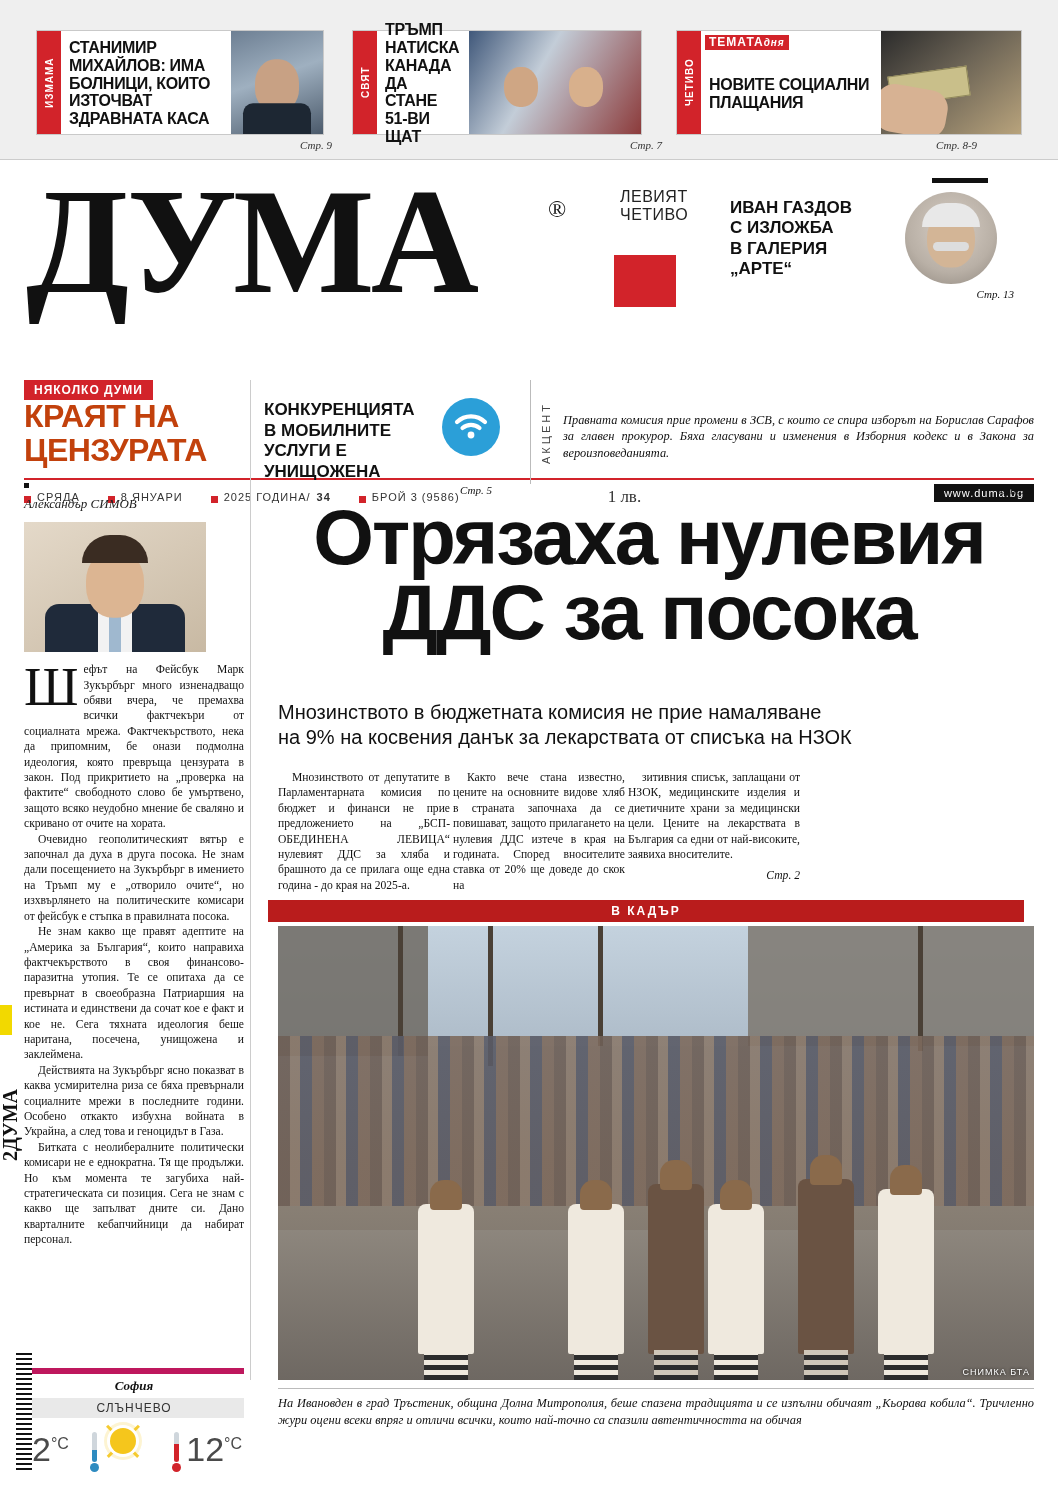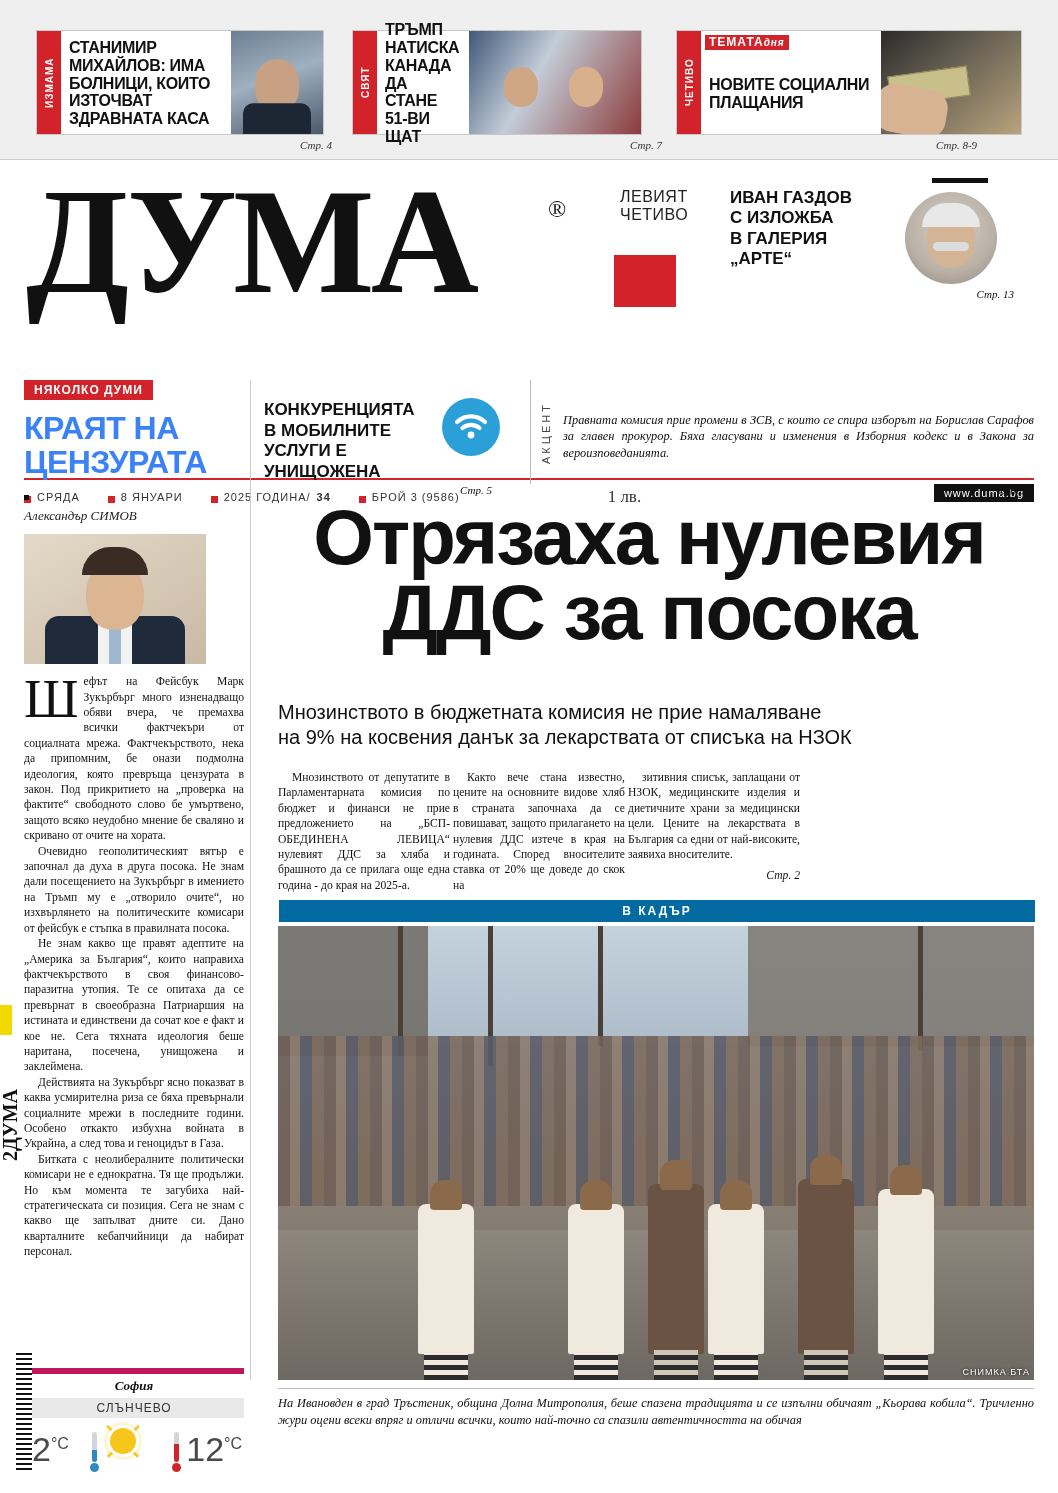--- a/index.html
+++ b/index.html
@@ -107,21 +107,21 @@
     position:absolute; left:620px; top:28px;
     font-family:"Liberation Sans", sans-serif;
     font-size:16px; line-height:1.15; color:#222; letter-spacing:0.5px;
   }
 
   .gazdov {
     position:absolute; left:730px; top:28px; width:300px; height:112px;
   }
   .gazdov-rule { position:absolute; right:42px; top:-10px; width:56px; height:5px; background:#111; }
   .gazdov-txt {
-    position:absolute; left:0; top:0; width:160px;
+    position:absolute; left:0; top:10px; width:160px;
     font-family:"Liberation Sans", sans-serif; font-weight:bold;
     font-size:17px; line-height:1.2; color:#111;
   }
   .gazdov-img {
     position:absolute; left:175px; top:4px; width:92px; height:92px; border-radius:50%;
     background:radial-gradient(circle at 50% 40%, #d8cfc6 0%, #b9b0a6 60%, #8e867d 100%);
     overflow:hidden;
   }
   .gz-face{ position:absolute; left:50%; top:46%; transform:translate(-50%,-40%); width:48px; height:56px; border-radius:46%; background:#d3b596;}
   .gz-hair{ position:absolute; left:50%; top:12%; transform:translateX(-50%); width:58px; height:24px; border-radius:28px 28px 0 0; background:#e8e8e8;}
@@ -144,23 +144,22 @@
   }
 
   
   .left-col { position:absolute; left:24px; top:380px; width:220px; }
   .nd-badge {
     display:inline-block; background:#d2232a; color:#fff;
     font-family:"Liberation Sans", sans-serif; font-weight:bold;
     font-size:12px; padding:3px 10px; letter-spacing:1px;
   }
   .nd-title {
-    margin-top:12px;
-    font-family:"Liberation Sans", sans-serif; font-weight:bold;
-    font-size:32px; line-height:1.05; letter-spacing:-0.5px; color:#3b82f6;
+    font-family:"Liberation Sans", sans-serif; font-weight:bold;
+    font-size:32px; line-height:1.05; letter-spacing:-0.5px; color:#c2410c;
   }
   .nd-dot { width:5px; height:5px; background:#111; margin:16px 0 8px 0; }
   .nd-author { font-style:italic; font-size:13px; color:#222; }
   .nd-photo {
     margin-top:10px; width:182px; height:130px; position:relative; overflow:hidden;
     background:linear-gradient(150deg,#e4d9c9 0%,#c8b9a3 100%);
   }
   .nd-photo .p-face{ position:absolute; left:50%; top:42%; transform:translate(-50%,-40%); width:58px; height:68px; border-radius:46%; background:#dcb592;}
   .nd-photo .p-hair{ position:absolute; left:50%; top:10%; transform:translateX(-50%); width:66px; height:28px; border-radius:32px 32px 0 0; background:#3a2c22;}
   .nd-photo .p-suit{ position:absolute; left:50%; bottom:0; transform:translateX(-50%); width:140px; height:48px; background:#1f2a3a; border-radius:14px 14px 0 0;}
@@ -238,22 +237,22 @@
   }
   .mcol {
     width:172px;
     font-size:11.6px; line-height:1.33; text-align:justify;
   }
   .mcol p { margin:0; text-indent:14px; }
   .mcol-page { text-align:right; font-style:italic; margin-top:6px; }
 
   
   .kadr-bar {
-    position:absolute; left:279px; top:900px; width:756px; height:22px;
-    background:#0369a1; color:#fff;
+    position:absolute; left:268px; top:900px; width:756px; height:22px;
+    background:#b91c1c; color:#fff;
     font-family:"Liberation Sans", sans-serif; font-weight:bold; font-size:12px;
     letter-spacing:2px; display:flex; align-items:center; justify-content:center;
   }
   .big-photo {
     position:absolute; left:278px; top:926px; width:756px; height:454px;
     overflow:hidden;
     background:linear-gradient(#b9c7d4 0%, #9fb0bf 28%, #8f8579 52%, #6f6962 100%);
   }
   .bp-sky { position:absolute; left:0; top:0; width:100%; height:120px; background:linear-gradient(#c4d2de,#aebcc9); }
   .bp-bldg { position:absolute; top:0; background:#6f6a63; opacity:.85; }
@@ -355,21 +354,21 @@
   <div class="teaser-bar">
 
     <div class="teaser" style="left:36px; width:288px;">
       <div class="teaser-tag">ИЗМАМА</div>
       <div class="teaser-text">СТАНИМИР МИХАЙЛОВ: ИМА БОЛНИЦИ, КОИТО ИЗТОЧВАТ ЗДРАВНАТА КАСА</div>
       <div class="teaser-img">
         <div class="ph ph-a"></div>
           <div class="ph-face"></div>
       </div>
     </div>
-    <div class="teaser-page" style="left:300px;">Стр. 4</div>
+    <div class="teaser-page" style="left:300px;">Стр. 9</div>
 
     <div class="teaser" style="left:352px; width:290px;">
       <div class="teaser-tag">СВЯТ</div>
       <div class="teaser-text">ТРЪМП НАТИСКА КАНАДА ДА СТАНЕ 51-ВИ ЩАТ</div>
       <div class="teaser-img" style="width:172px;">
         <div class="ph ph-b"></div>
           <div class="ph-face2"></div>
           <div class="ph-face3"></div>
       </div>
     </div>

